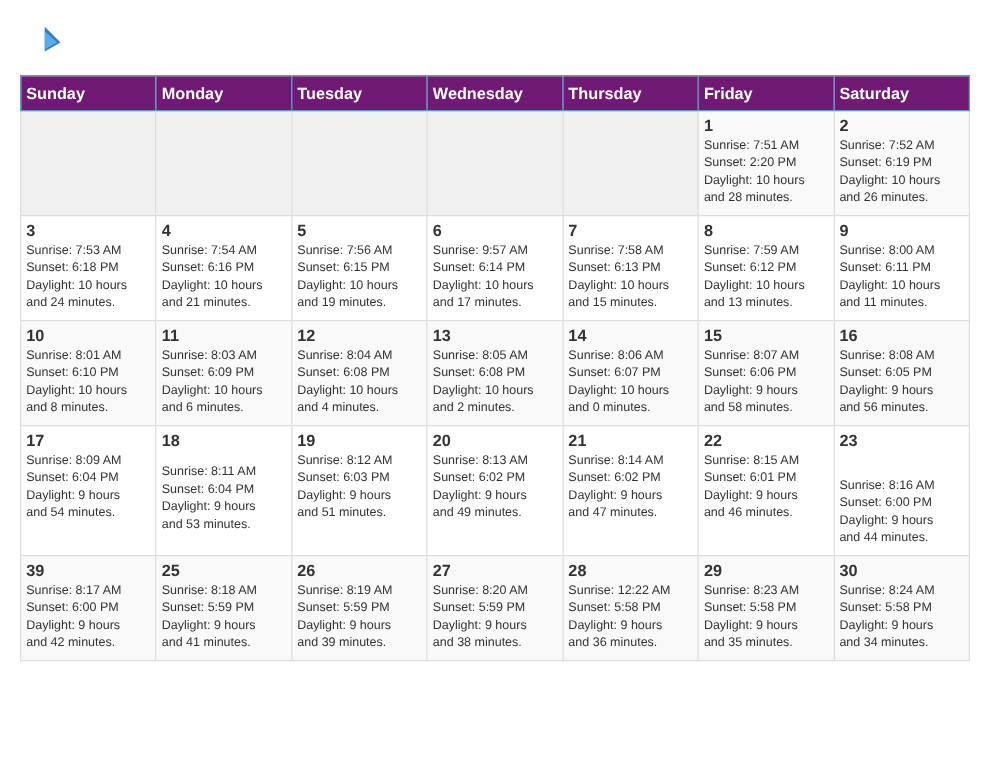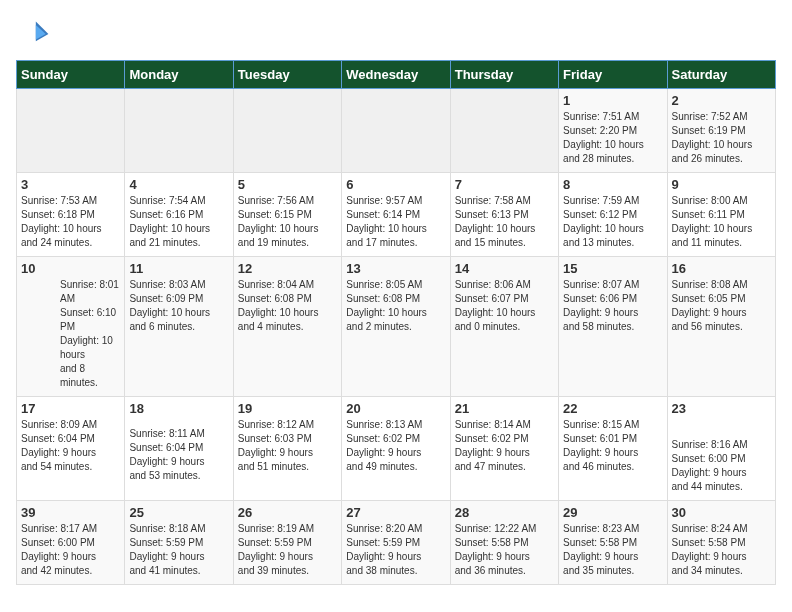--- a/index.html
+++ b/index.html
@@ -45,21 +45,21 @@
     .location {
       font-size: 15px;
       color: #555;
     }
     table {
       width: 100%;
       border-collapse: collapse;
       table-layout: fixed;
     }
     thead tr {
-      background-color: #14532d;
+      background-color: #701a75;
     }
     thead th {
       color: #fff;
       font-size: 13px;
       font-weight: bold;
       padding: 6px 4px;
       text-align: left;
       border: 1px solid #5a9bd4;
     }
     tbody tr {
@@ -193,21 +193,21 @@
           <span class="day-number">9</span>
           <div class="day-info" style="white-space: pre-line;">Sunrise: 8:00 AM
 Sunset: 6:11 PM
 Daylight: 10 hours
 and 11 minutes.</div>
         </td>
       </tr>
       <tr>
         <td>
           <span class="day-number">10</span>
-          <div class="day-info" style="white-space: pre-line; margin-left: 39px;">Sunrise: 8:01 AM
+          <div class="day-info" style="white-space: pre-line;">Sunrise: 8:01 AM
 Sunset: 6:10 PM
 Daylight: 10 hours
 and 8 minutes.</div>
         </td>
         <td>
           <span class="day-number">11</span>
           <div class="day-info" style="white-space: pre-line;">Sunrise: 8:03 AM
 Sunset: 6:09 PM
 Daylight: 10 hours
 and 6 minutes.</div>

